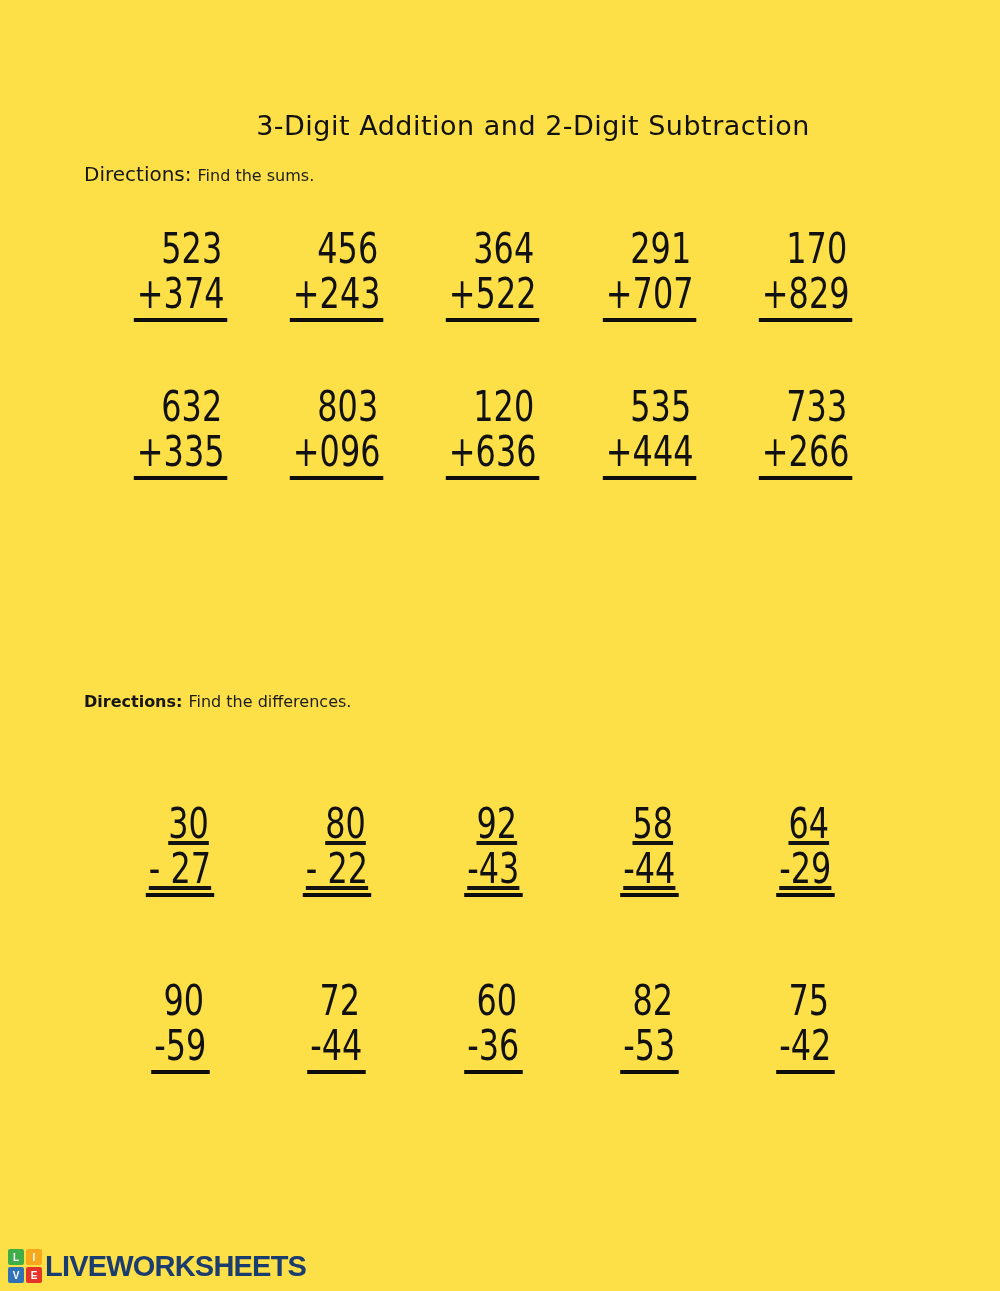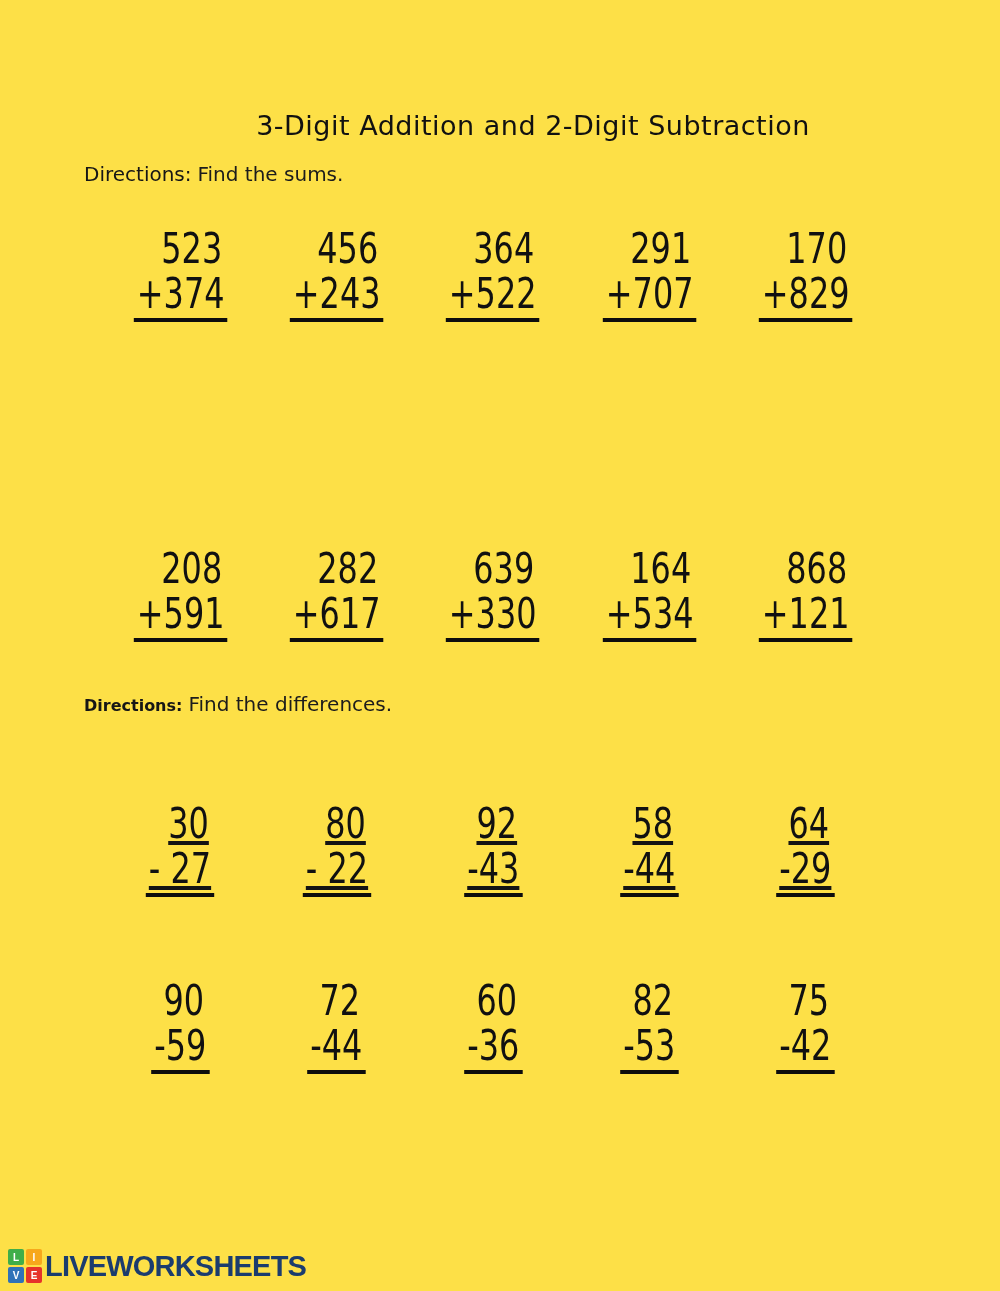--- a/index.html
+++ b/index.html
@@ -22,21 +22,21 @@
     font-size: 27px;
     font-weight: 500;
     letter-spacing: 0.5px;
     color: #111111;
   }
   .directions { position: absolute; left: 84px; white-space: nowrap; }
   .directions-sums { top: 162px; }
   .directions-differences { top: 692px; }
   .dir-label-big { font-size: 20px; color: #161616; }
   .dir-label-bold { font-size: 16px; font-weight: bold; color: #161616; }
-  .dir-text { font-size: 20px; color: #1c1c1c; margin-left: 6px; }
+  .dir-text { font-size: 16px; color: #1c1c1c; margin-left: 6px; }
 
   .prob-row {
     position: absolute;
     left: 102px;
     width: 782px;
     display: grid;
     grid-template-columns: repeat(5, 1fr);
     justify-items: center;
   }
   .row-add-1 { top: 228px; }
@@ -126,43 +126,43 @@
     <div class="problem">
       <span class="num top">291</span>
       <span class="num bottom">+707</span>
     </div>
     <div class="problem">
       <span class="num top">170</span>
       <span class="num bottom">+829</span>
     </div>
   </div>
 
-
-  <div class="prob-row row-add-3">
-    <div class="problem">
-      <span class="num top">208</span>
-      <span class="num bottom">+591</span>
-    </div>
-    <div class="problem">
-      <span class="num top">282</span>
-      <span class="num bottom">+617</span>
-    </div>
-    <div class="problem">
-      <span class="num top">639</span>
-      <span class="num bottom">+330</span>
-    </div>
-    <div class="problem">
-      <span class="num top">164</span>
-      <span class="num bottom">+534</span>
-    </div>
-    <div class="problem">
-      <span class="num top">868</span>
-      <span class="num bottom">+121</span>
-    </div>
-  </div>
+  <div class="prob-row row-add-2">
+    <div class="problem">
+      <span class="num top">632</span>
+      <span class="num bottom">+335</span>
+    </div>
+    <div class="problem">
+      <span class="num top">803</span>
+      <span class="num bottom">+096</span>
+    </div>
+    <div class="problem">
+      <span class="num top">120</span>
+      <span class="num bottom">+636</span>
+    </div>
+    <div class="problem">
+      <span class="num top">535</span>
+      <span class="num bottom">+444</span>
+    </div>
+    <div class="problem">
+      <span class="num top">733</span>
+      <span class="num bottom">+266</span>
+    </div>
+  </div>
+
 
   <div class="directions directions-differences">
     <span class="dir-label-bold">Directions:</span><span class="dir-text">Find the differences.</span>
   </div>
 
   <div class="prob-row row-sub-1">
     <div class="problem">
       <span class="num top">30</span>
       <span class="num bottom">- 27</span>
     </div>

